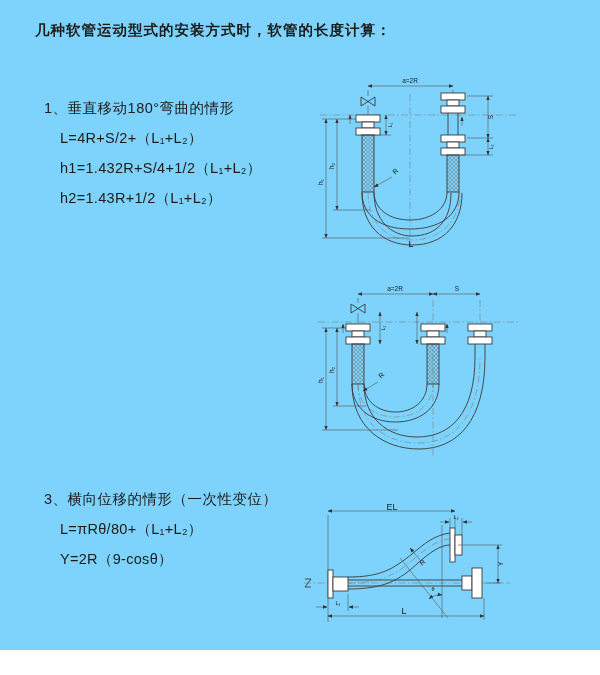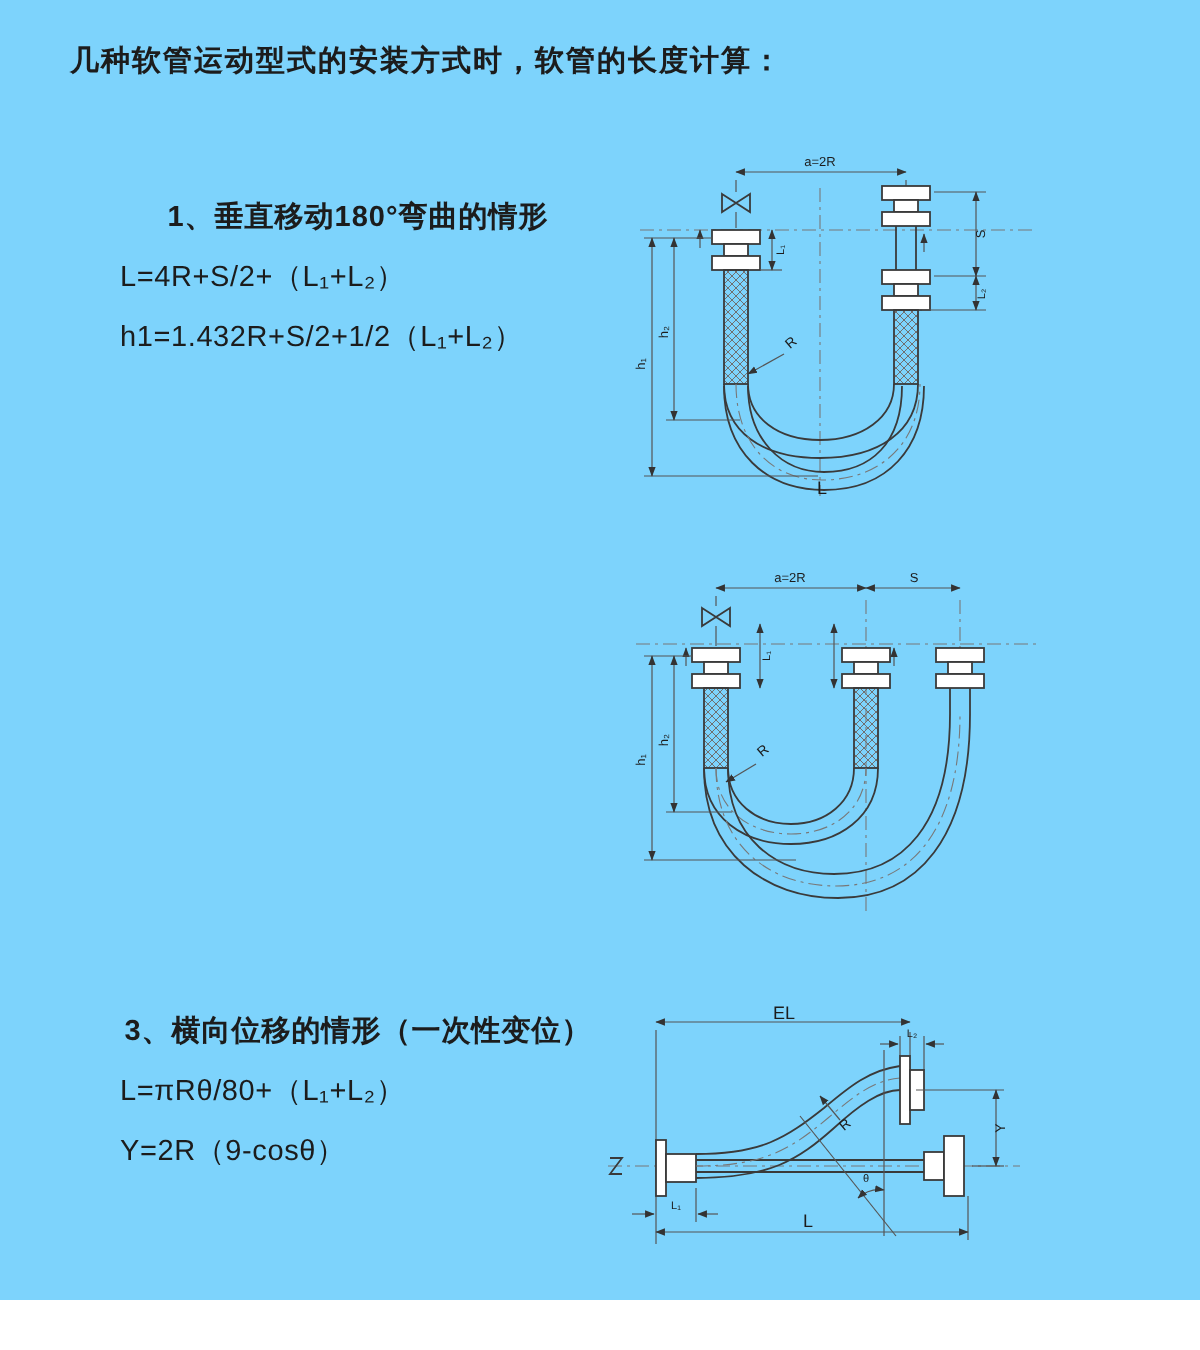--- a/index.html
+++ b/index.html
@@ -1,20 +1,20 @@
 <!DOCTYPE html>
 <html><head>
 <meta charset="utf-8">
 <style>
   html,body{margin:0;padding:0;background:#fff;}
   .page{position:relative;width:600px;height:650px;background:#7dd3fc;overflow:hidden;
         font-family:"Liberation Sans","DejaVu Sans",sans-serif;color:#1c1c1c;}
   .title{position:absolute;left:35px;top:21px;font-size:14.5px;font-weight:700;letter-spacing:1px;margin:0;}
   .sec{position:absolute;left:44px;width:270px;}
-  .sec-head{font-size:14.5px;font-weight:700;letter-spacing:.5px;white-space:nowrap;text-align:center;}
+  .sec-head{font-size:14.5px;font-weight:400;letter-spacing:.5px;white-space:nowrap;}
   .formula{font-size:14.5px;margin-left:16px;margin-top:11px;letter-spacing:.3px;white-space:nowrap;}
   .diag{position:absolute;}
   
   .ol{fill:none;stroke:#3a3a3a;stroke-width:.9;}
   .plate{fill:#fff;stroke:#3a3a3a;stroke-width:.9;}
   .braid{stroke:#3a3a3a;stroke-width:.9;}
   .dl{fill:none;stroke:#555;stroke-width:.6;}
   .cl{fill:none;stroke:#787878;stroke-width:.55;stroke-dasharray:7 2.5 1.5 2.5;}
   .diag text{fill:#1c1c1c;font-family:"Liberation Sans","DejaVu Sans",sans-serif;text-anchor:middle;}
   .t9{font-size:9px;} .t7{font-size:7px;} .t65{font-size:6.5px;} .t55{font-size:5.5px;}
@@ -22,21 +22,22 @@
 </head>
 <body>
 
 <div class="page">
 
   <h1 class="title">几种软管运动型式的安装方式时，软管的长度计算：</h1>
 
   <section class="sec" style="top:99px;">
     <div class="sec-head">1、垂直移动180°弯曲的情形</div>
     <div class="formula">L=4R+S/2+（L₁+L₂）</div>
-    <div class="formula">h1=1.432R+S/2+1/2（L₁+L₂）</div>
+    <div class="formula">h1=1.432R+S/4+1/2（L₁+L₂）</div>
+    <div class="formula">h2=1.43R+1/2（L₁+L₂）</div>
   </section>
 
   <svg class="diag" style="left:310px;top:70px;" width="238" height="182" viewBox="0 0 238 182">
     <defs>
       <pattern id="xh" width="4" height="4" patternUnits="userSpaceOnUse">
         <path d="M0 4L4 0M0 0L4 4" stroke="#6f6f6f" stroke-width="0.5"></path>
       </pattern>
       <marker id="arr" viewBox="0 0 10 10" refX="9.3" refY="5" markerWidth="8" markerHeight="8" orient="auto-start-reverse">
         <path d="M0 1.2L10 5L0 8.8z" fill="#333"></path>
       </marker>
@@ -179,21 +180,21 @@
       <line class="dl" x1="70" y1="32" x2="70" y2="64" marker-start="url(#arr)" marker-end="url(#arr)"></line>
       <line class="dl" x1="107" y1="32" x2="107" y2="64" marker-start="url(#arr)" marker-end="url(#arr)"></line>
       <text class="t55" transform="rotate(-90 75 48)" x="75" y="48">L₁</text>
     </g>
     <g>
       <line class="dl" x1="68" y1="102" x2="53" y2="111" marker-end="url(#arr)"></line>
       <text class="t7" transform="rotate(-40 73 97)" x="73" y="97">R</text>
     </g>
   </svg>
 
-  <section class="sec" style="top:506px;">
+  <section class="sec" style="top:490px;">
     <div class="sec-head">3、横向位移的情形（一次性变位）</div>
     <div class="formula">L=πRθ/80+（L₁+L₂）</div>
     <div class="formula">Y=2R（9-cosθ）</div>
   </section>
 
   <svg class="diag" style="left:296px;top:500px;" width="276" height="152" viewBox="0 0 276 152">
     <g>
       <path class="cl" d="M8 83H214"></path>
       <path class="ol" d="M9 79L15 79L9 87L15 87" stroke-width="0.6"></path>
     </g>

